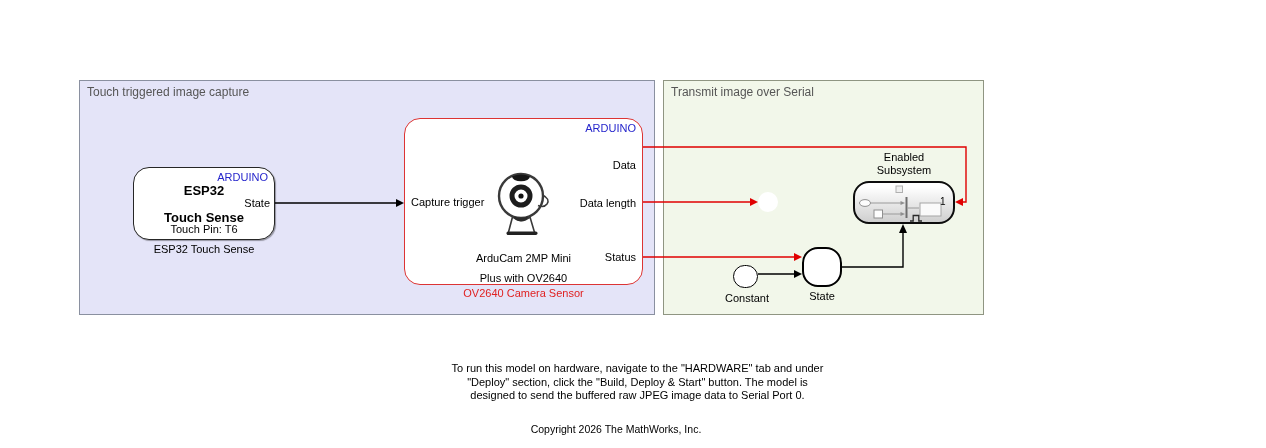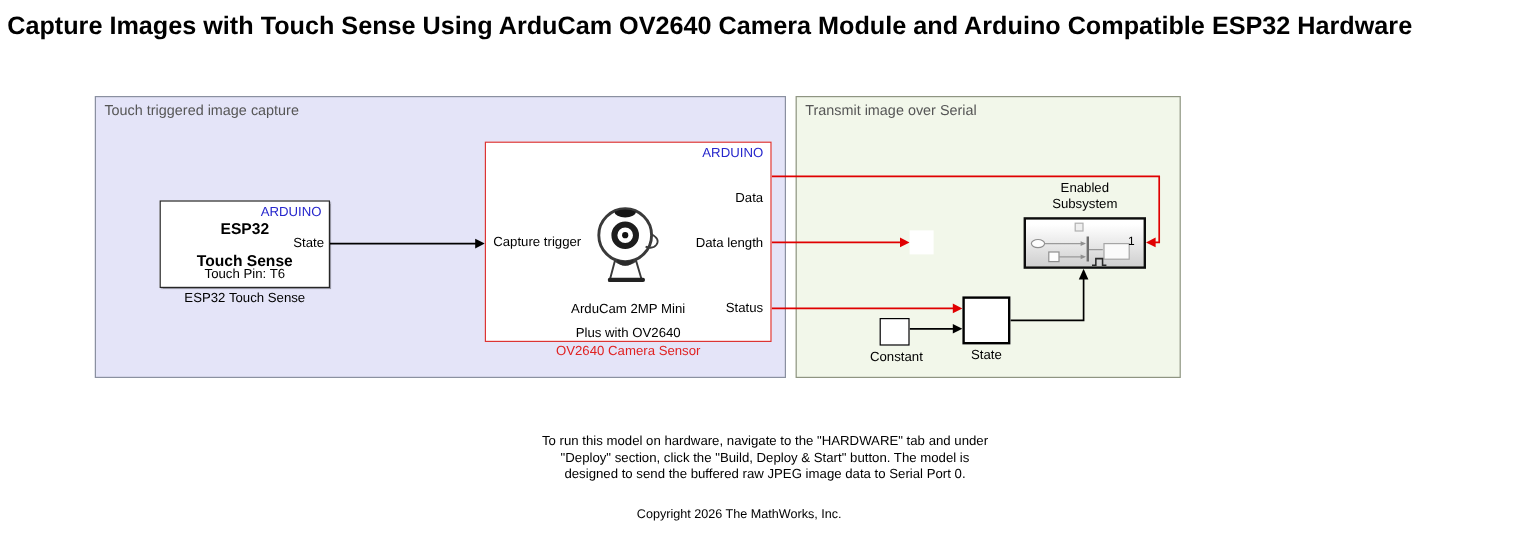--- a/index.html
+++ b/index.html
@@ -3,21 +3,21 @@
 <meta charset="utf-8">
 <style>
   html,body{margin:0;padding:0;background:#ffffff;}
   body{font-family:"Liberation Sans", sans-serif; color:#000;}
   .canvas{position:relative;width:1266px;height:448px;background:#fff;overflow:hidden;}
   .title{position:absolute;left:6px;top:10px;font-size:21px;font-weight:bold;white-space:nowrap;letter-spacing:0;}
   .region{position:absolute;box-sizing:border-box;}
   .region-capture{left:79px;top:80px;width:576px;height:235px;background:#e4e4f8;border:1px solid #8a90a0;}
   .region-transmit{left:663px;top:80px;width:321px;height:235px;background:#f2f7ea;border:1px solid #8f9582;}
   .region-label{position:absolute;left:7px;top:4px;font-size:12px;color:#565656;white-space:nowrap;}
-  .block{position:absolute;box-sizing:border-box;background:#fff;}
+  .block{position:absolute;box-sizing:border-box;background:#fff;border-radius:16px;}
   .esp32{left:133px;top:167px;width:142px;height:73px;border:1px solid #262626;box-shadow:1px 1px 1px rgba(0,0,0,0.35);}
   .camera{left:404px;top:118px;width:239px;height:167px;border:1.5px solid #dc3434;}
   .vendor{position:absolute;top:3px;right:6px;font-size:11px;color:#2626cc;}
   .b-bold{position:absolute;left:0;width:100%;text-align:center;font-weight:bold;font-size:13px;}
   .small-label{font-size:11px;position:absolute;white-space:nowrap;}
   .caption{position:absolute;font-size:11px;text-align:center;white-space:nowrap;}
   .caption-red{color:#e02222;}
   .white-sink{left:758px;top:192px;width:20px;height:20px;background:#fff;}
   .constant{left:733px;top:265px;width:25px;height:23px;border:1px solid #000;}
   .equal{left:802px;top:247px;width:40px;height:40px;border:2px solid #000;}
@@ -26,21 +26,20 @@
   .port-one{position:absolute;left:85px;top:13px;font-size:10px;}
   .wires{position:absolute;left:0;top:0;width:1266px;height:448px;pointer-events:none;}
   .notes{position:absolute;left:410px;top:362px;width:455px;font-size:11px;line-height:13.5px;text-align:center;}
   .copyright{position:absolute;left:486px;top:423px;width:260px;font-size:10.5px;text-align:center;white-space:nowrap;}
 </style>
 </head>
 <body>
 
 <div class="canvas">
 
-  <div class="title">Capture Images with Touch Sense Using ArduCam OV2640 Camera Module and Arduino Compatible ESP32 Hardware</div>
 
   <div class="region region-transmit">
     <span class="region-label">Transmit image over Serial</span>
   </div>
   <div class="region region-capture">
     <span class="region-label">Touch triggered image capture</span>
   </div>
 
   <svg class="wires" viewBox="0 0 1266 448">
     <g>

